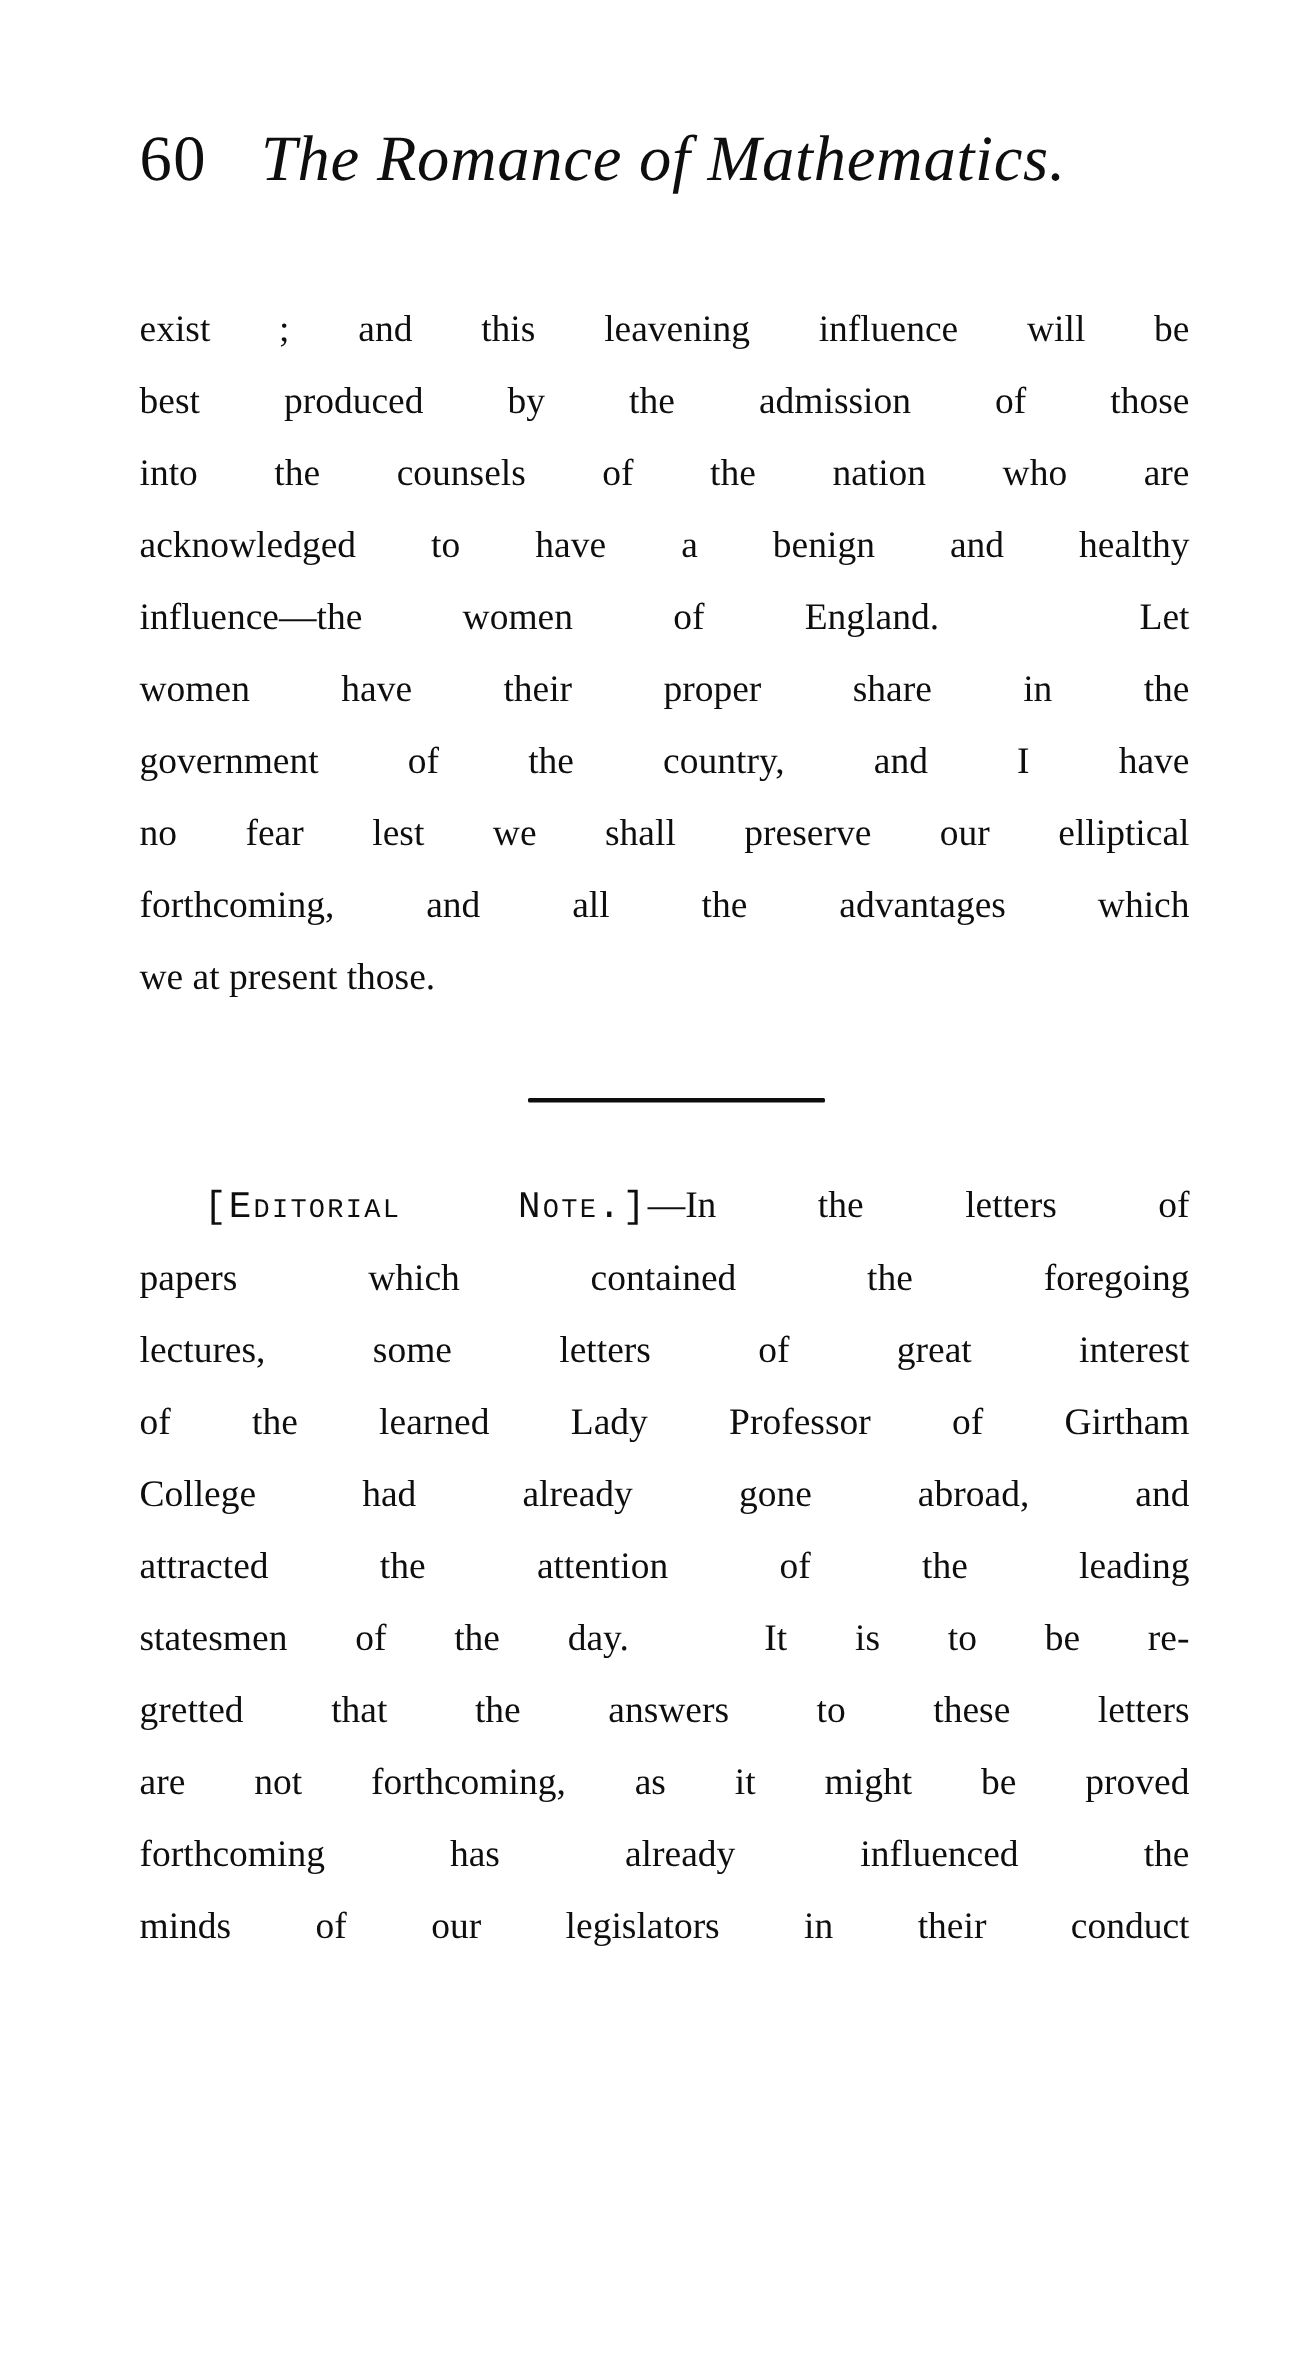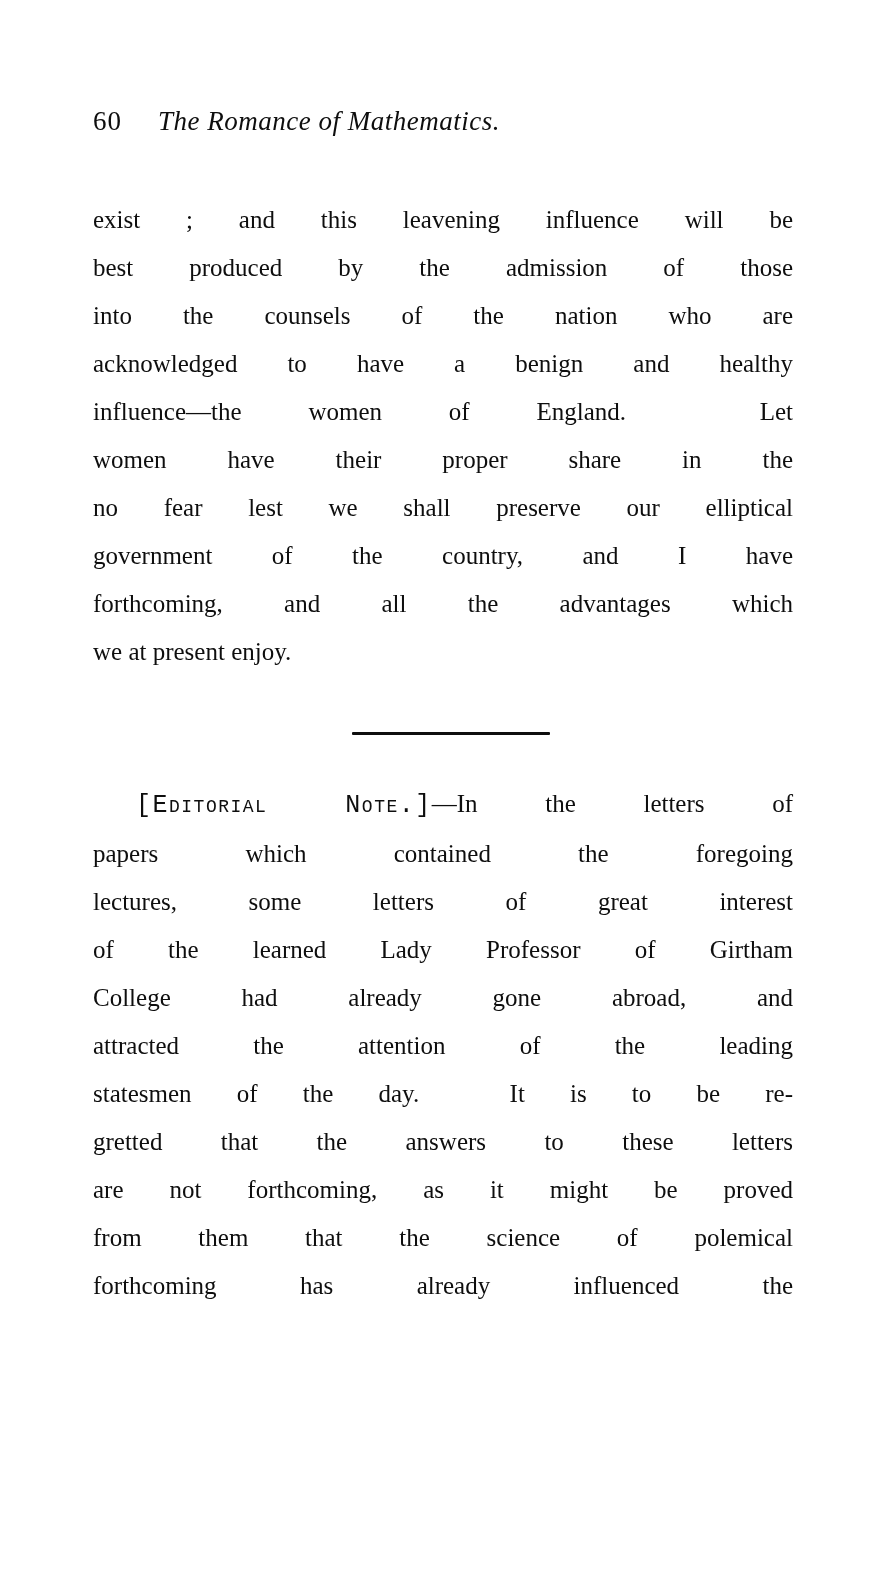--- a/index.html
+++ b/index.html
@@ -8,23 +8,23 @@
     width: 873px;
     height: 1578px;
     background: #ffffff;
     color: #0e0e0e;
     font-family: "Liberation Serif", "DejaVu Serif", serif;
     overflow: hidden;
   }
   .running-header {
     position: absolute;
     left: 93px;
-    top: 97px;
+    top: 83px;
     width: 700px;
-    font-size: 27px;
+    font-size: 43px;
     line-height: 48px;
     white-space: nowrap;
   }
   .page-num { letter-spacing: 1px; }
   .book-title {
     font-style: italic;
     margin-left: 36px;
     letter-spacing: 0.5px;
   }
   .para {
@@ -70,37 +70,37 @@
     <span class="page-num">60</span><span class="book-title">The Romance of Mathematics.</span>
   </div>
 
   <div class="para para1">
     <div class="line">exist ; and this leavening influence will be</div>
     <div class="line">best produced by the admission of those</div>
     <div class="line">into the counsels of the nation who are</div>
     <div class="line">acknowledged to have a benign and healthy</div>
     <div class="line">influence—the women of England.&nbsp; Let</div>
     <div class="line">women have their proper share in the</div>
+    <div class="line">government of the country, and I have</div>
     <div class="line">no fear lest we shall preserve our elliptical</div>
-    <div class="line">government of the country, and I have</div>
     <div class="line">forthcoming, and all the advantages which</div>
-    <div class="line lastline">we at present enjoy.</div>
+    <div class="line lastline">we at present those.</div>
   </div>
 
   <div class="divider"></div>
 
   <div class="para para2">
     <div class="line indent">
       <span class="smallcaps">[Editorial Note.]</span><span>—In the letters of</span>
     </div>
     <div class="line">papers which contained the foregoing</div>
     <div class="line">lectures, some letters of great interest</div>
     <div class="line">of the learned Lady Professor of Girtham</div>
     <div class="line">College had already gone abroad, and</div>
     <div class="line">attracted the attention of the leading</div>
     <div class="line">statesmen of the day.&nbsp; It is to be re-</div>
     <div class="line">gretted that the answers to these letters</div>
     <div class="line">are not forthcoming, as it might be proved</div>
-    <div class="line">from them that the science of polemical</div>
     <div class="line">forthcoming has already influenced the</div>
+    <div class="line">minds of our legislators in their conduct</div>
   </div>
 
 </div>
 
 </body></html>

